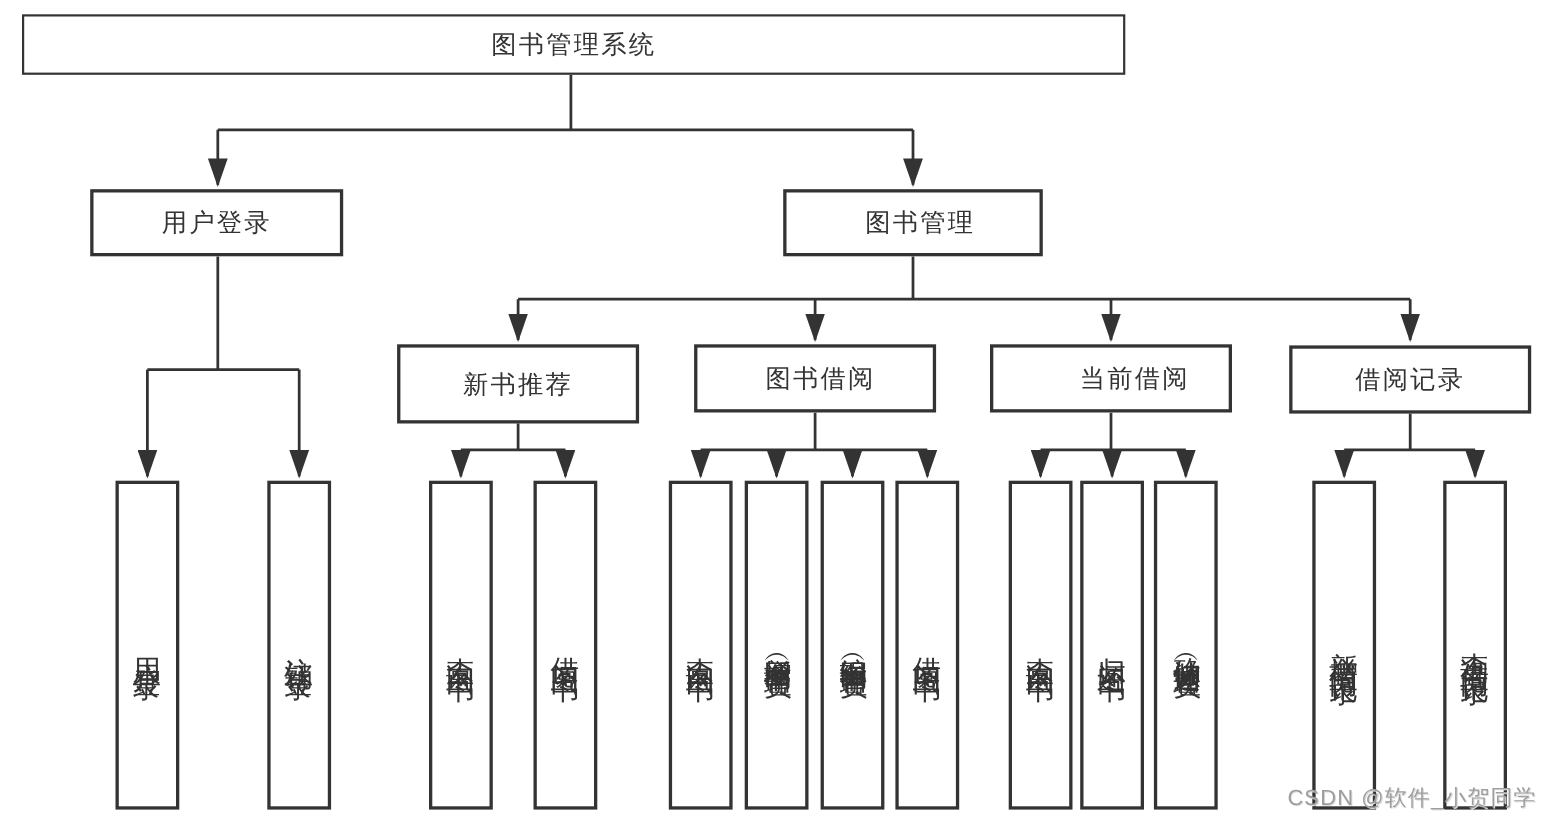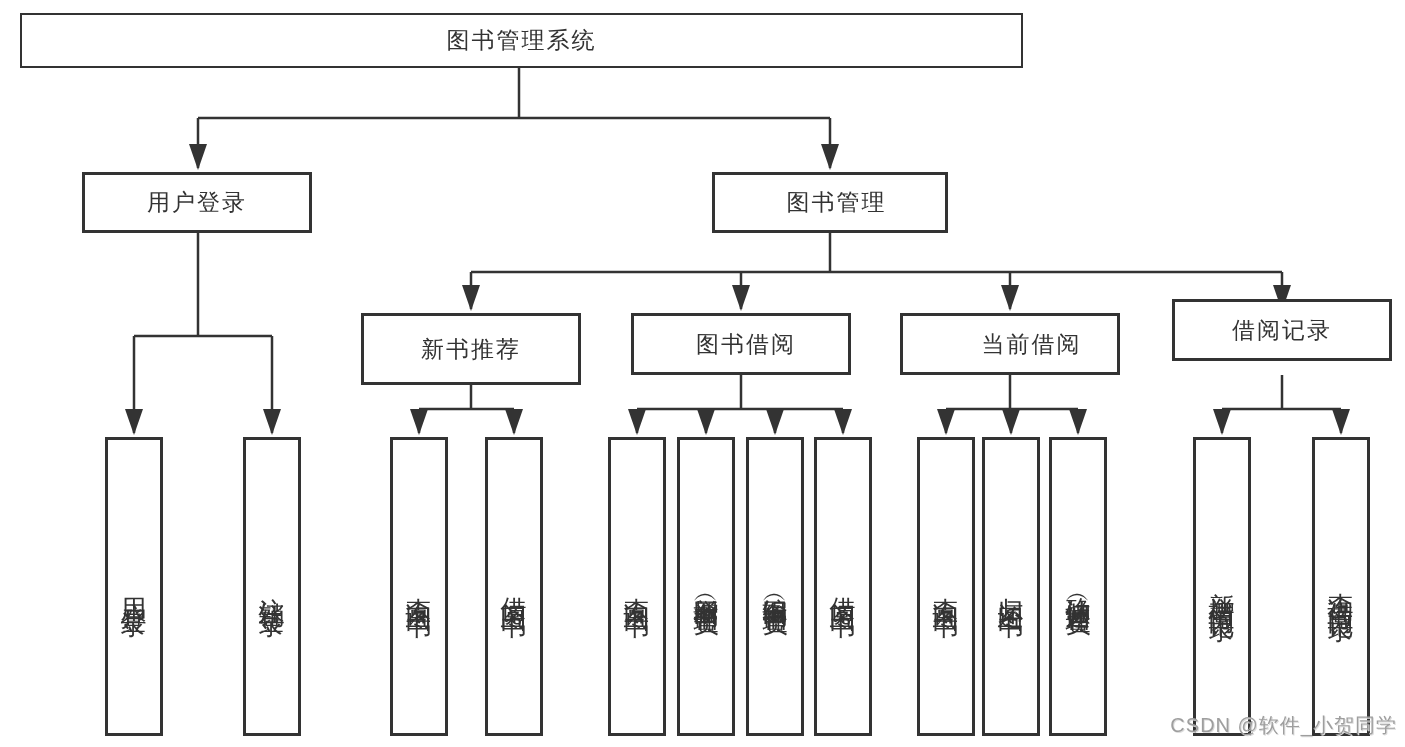--- a/index.html
+++ b/index.html
@@ -138,21 +138,21 @@
 
   <div class="node" style="left:361px; top:313px; width:220px; height:72px;">
     <span>新书推荐</span>
   </div>
   <div class="node" style="left:631px; top:313px; width:220px; height:62px;padding-left:10px;">
     <span>图书借阅</span>
   </div>
   <div class="node" style="left:900px; top:313px; width:220px; height:62px;padding-left:43px;">
     <span>当前借阅</span>
   </div>
-  <div class="node" style="left:1172px; top:299px; width:220px; height:62px;">
+  <div class="node" style="left:1172px; top:314px; width:220px; height:62px;">
     <span>借阅记录</span>
   </div>
 
   <div class="leaf" style="left:105px;">
     <span class="vtext">用户登录</span>
   </div>
   <div class="leaf" style="left:243px;">
     <span class="vtext">注销登录</span>
   </div>
 

